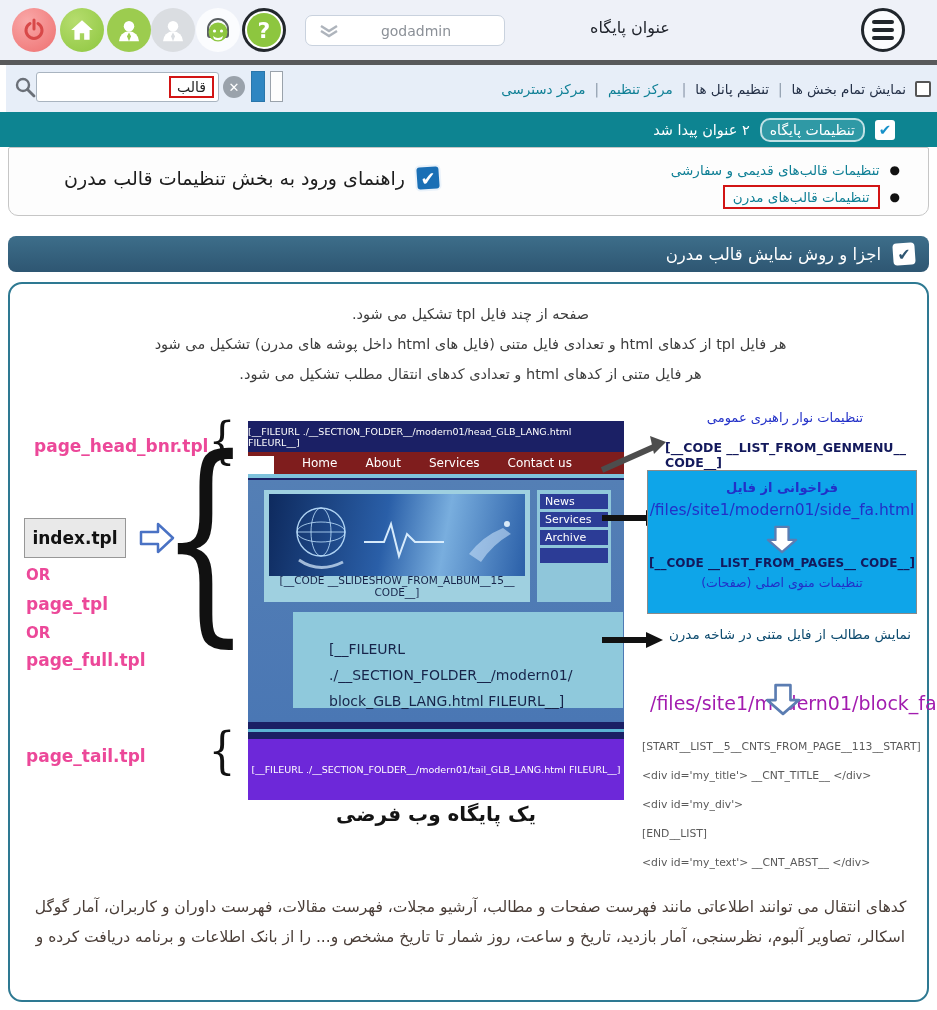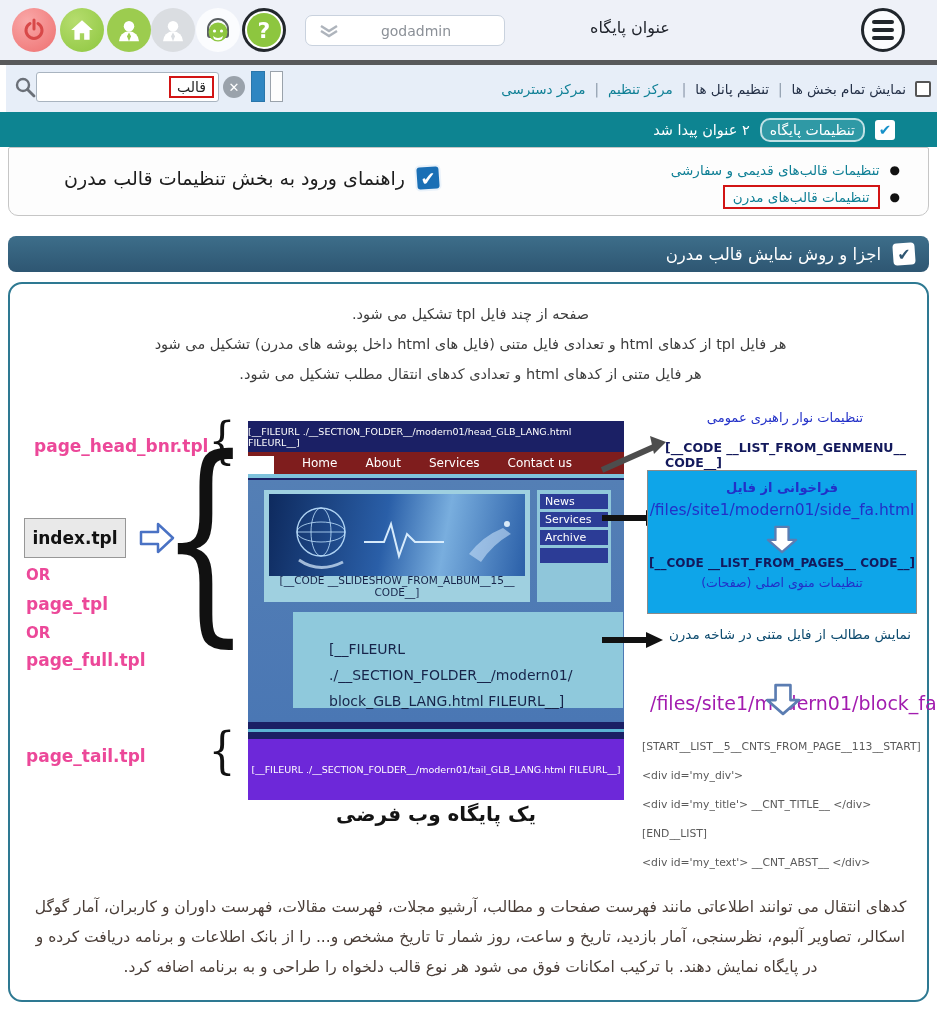--- a/index.html
+++ b/index.html
@@ -333,24 +333,23 @@
     <div class="ann-blue" style="font-size:12.5px; margin-top:5px;text-align:center;">تنظیمات منوی اصلی (صفحات)</div>
   </div>
 
   <div class="abs" style="left:640px; top:342px; width:280px; text-align:center; direction:rtl; color:#0c4a6e; font-size:13.5px;">نمایش مطالب از فایل متنی در شاخه مدرن</div>
   <div class="abs" style="left:640px; top:368px; width:280px; text-align:center; color:#a21caf; font-size:19px;margin-top:40px;">/files/site1/modern01/block_fa.html</div>
   <svg class="abs" style="left:752px; top:398px;" width="42" height="34" viewBox="0 0 38 32">
     <path d="M12 3 h14 v14 h8 l-15 13 -15 -13 h8 Z" fill="#fff" stroke="#5b7db2" stroke-width="2.5" stroke-linejoin="round"></path>
   </svg>
   <div class="code-lines">
     <div>[START__LIST__5__CNTS_FROM_PAGE__113__START]</div>
+    <div>&lt;div id='my_title'&gt; __CNT_TITLE__ &lt;/div&gt;</div>
     <div>&lt;div id='my_div'&gt;</div>
-    <div>&lt;div id='my_title'&gt; __CNT_TITLE__ &lt;/div&gt;</div>
     <div>[END__LIST]</div>
     <div>&lt;div id='my_text'&gt; __CNT_ABST__ &lt;/div&gt;</div>
   </div>
 
   <div class="footer-par">
     <div>کدهای انتقال می توانند اطلاعاتی مانند فهرست صفحات و مطالب، آرشیو مجلات، فهرست مقالات، فهرست داوران و کاربران، آمار گوگل</div>
     <div>اسکالر، تصاویر آلبوم، نظرسنجی،  آمار بازدید، تاریخ و ساعت، روز شمار تا تاریخ مشخص و... را از بانک اطلاعات و برنامه دریافت کرده و</div>
-    <div>در پایگاه نمایش دهند. با ترکیب امکانات فوق می شود هر نوع قالب دلخواه را طراحی و به برنامه اضافه کرد.</div>
   </div>
 </div>
 
 </body></html>

